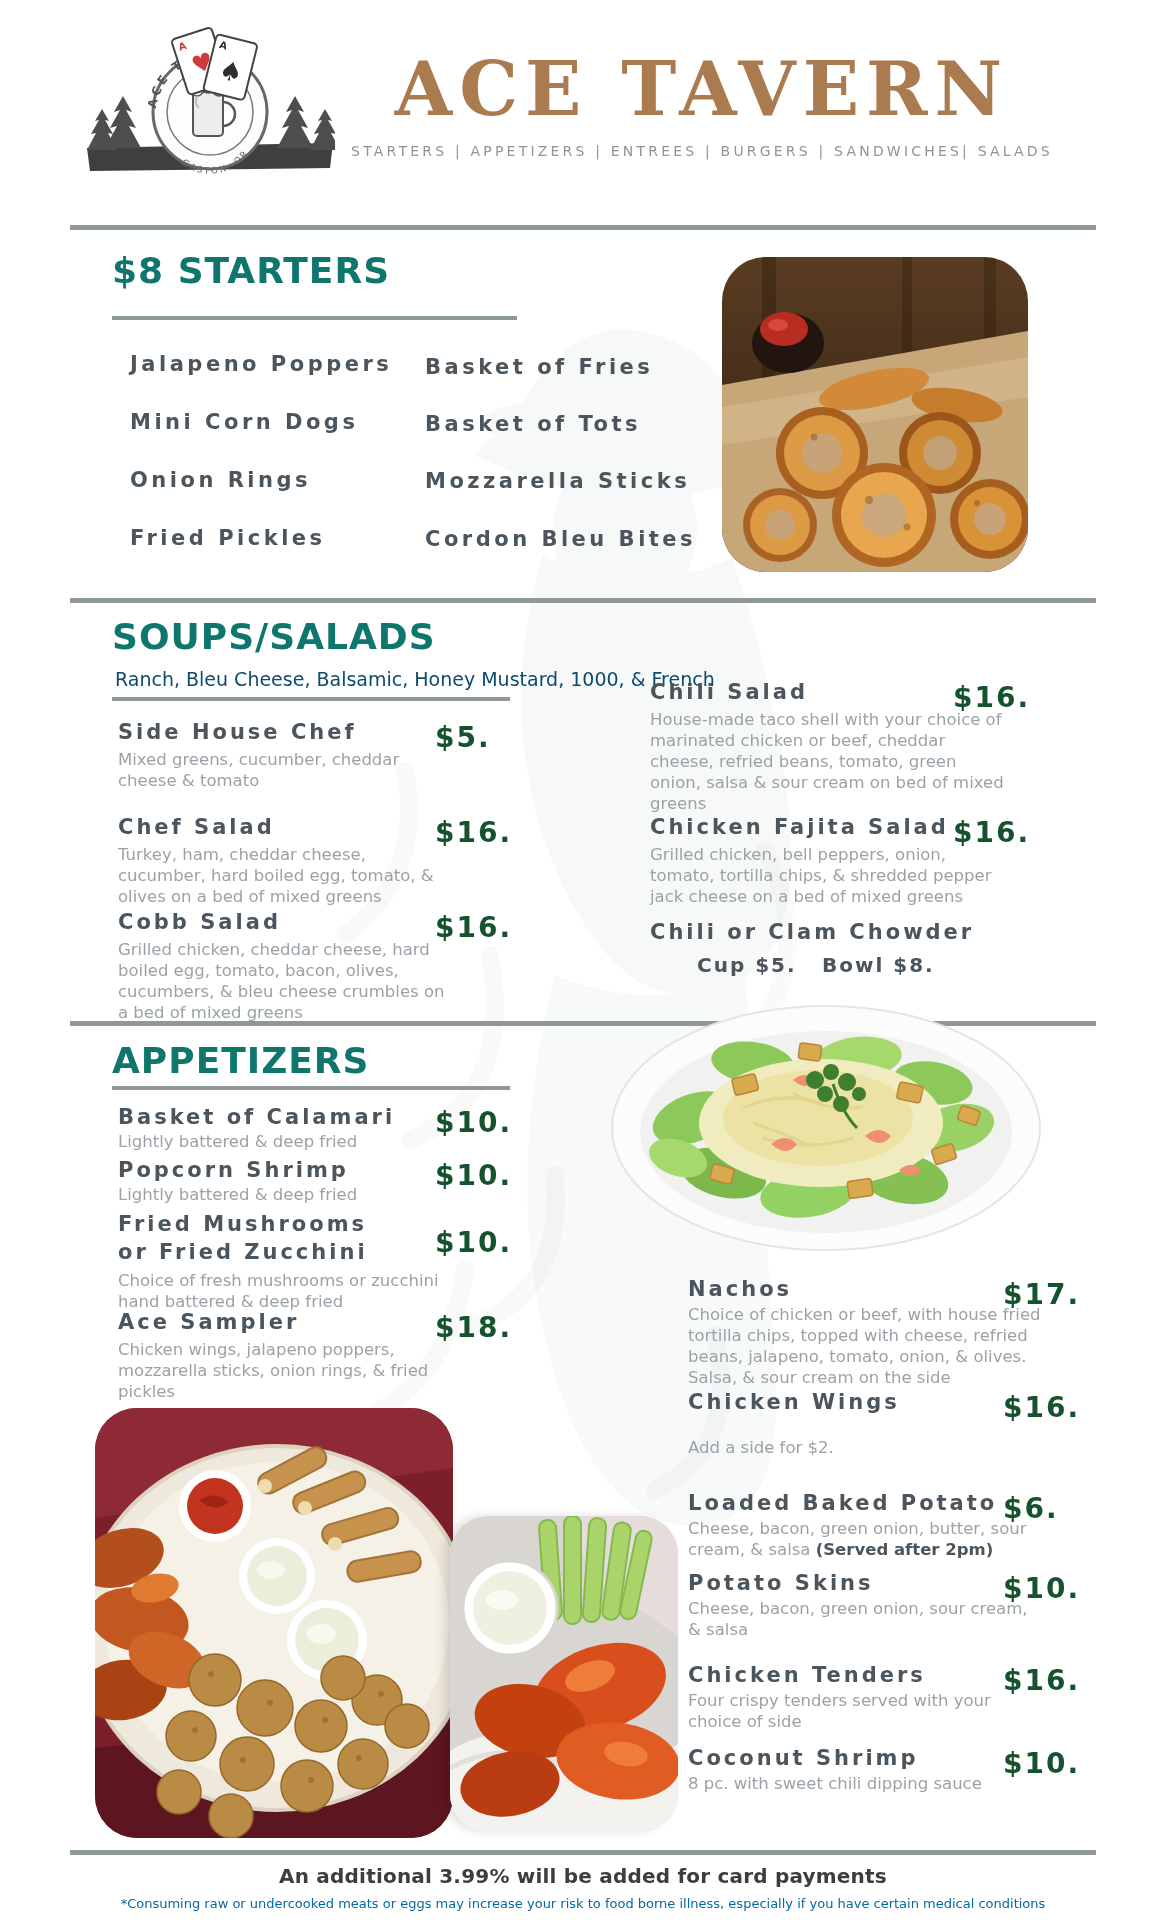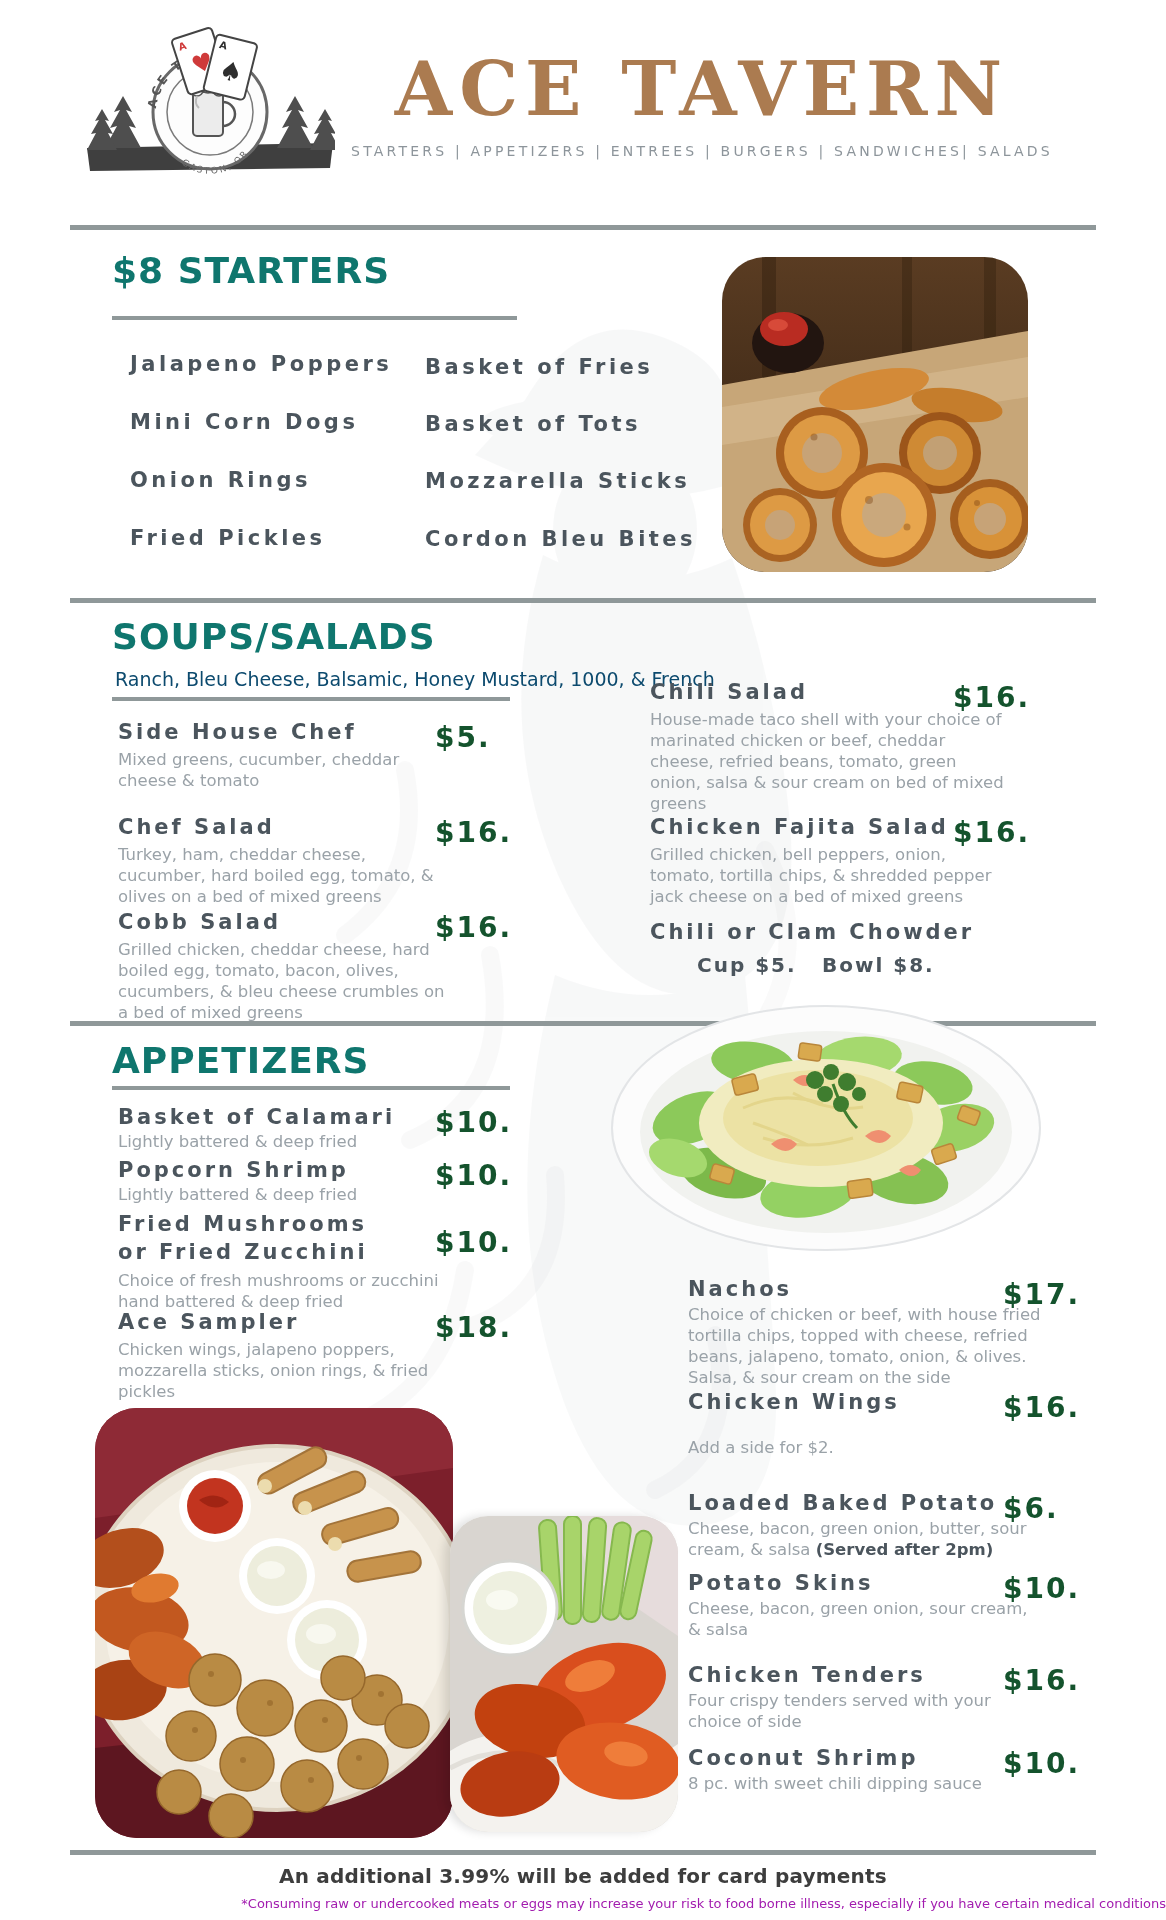--- a/index.html
+++ b/index.html
@@ -22,22 +22,22 @@
   .title{position:absolute;left:290px;top:46px;width:824px;text-align:center;
          font-family:"DejaVu Serif",serif;font-weight:700;font-size:74px;
          letter-spacing:7px;color:#ab7b50;white-space:nowrap}
   .subtitle{position:absolute;left:290px;top:143px;width:824px;text-align:center;
             font-size:14px;letter-spacing:3.2px;color:#8d959b;white-space:nowrap}
   .dressings{position:absolute;left:115px;top:668px;font-size:19px;color:#0c4a6e;white-space:nowrap}
   .chow-sub{position:absolute;font-weight:700;font-size:20px;letter-spacing:2px;
             color:#4b555d;white-space:nowrap}
   .foot-b{position:absolute;left:0;top:1864px;width:1166px;text-align:center;
           font-weight:700;font-size:20px;color:#3d3d3d;letter-spacing:0.2px}
-  .foot-s{position:absolute;left:0;top:1896px;width:1166px;text-align:right;
-          font-size:13px;color:#a21caf}
+  .foot-s{position:absolute;left:0;top:1896px;width:1166px;text-align:center;
+          font-size:13px;color:#0369a1}
   .wm{position:absolute;left:225px;top:235px;width:720px;height:1520px;pointer-events:none}
 </style>
 </head>
 <body>
 
 <svg class="wm" viewBox="0 0 720 1520">
   <g fill="#848a90" opacity="0.055">
     <path d="M300 165 q55 -95 140 -62 q85 33 58 115 l52 14 q-140 66 -300 -12 z"></path>
     <ellipse cx="405" cy="188" rx="150" ry="30"></ellipse>
     <ellipse cx="400" cy="295" rx="72" ry="84"></ellipse>

